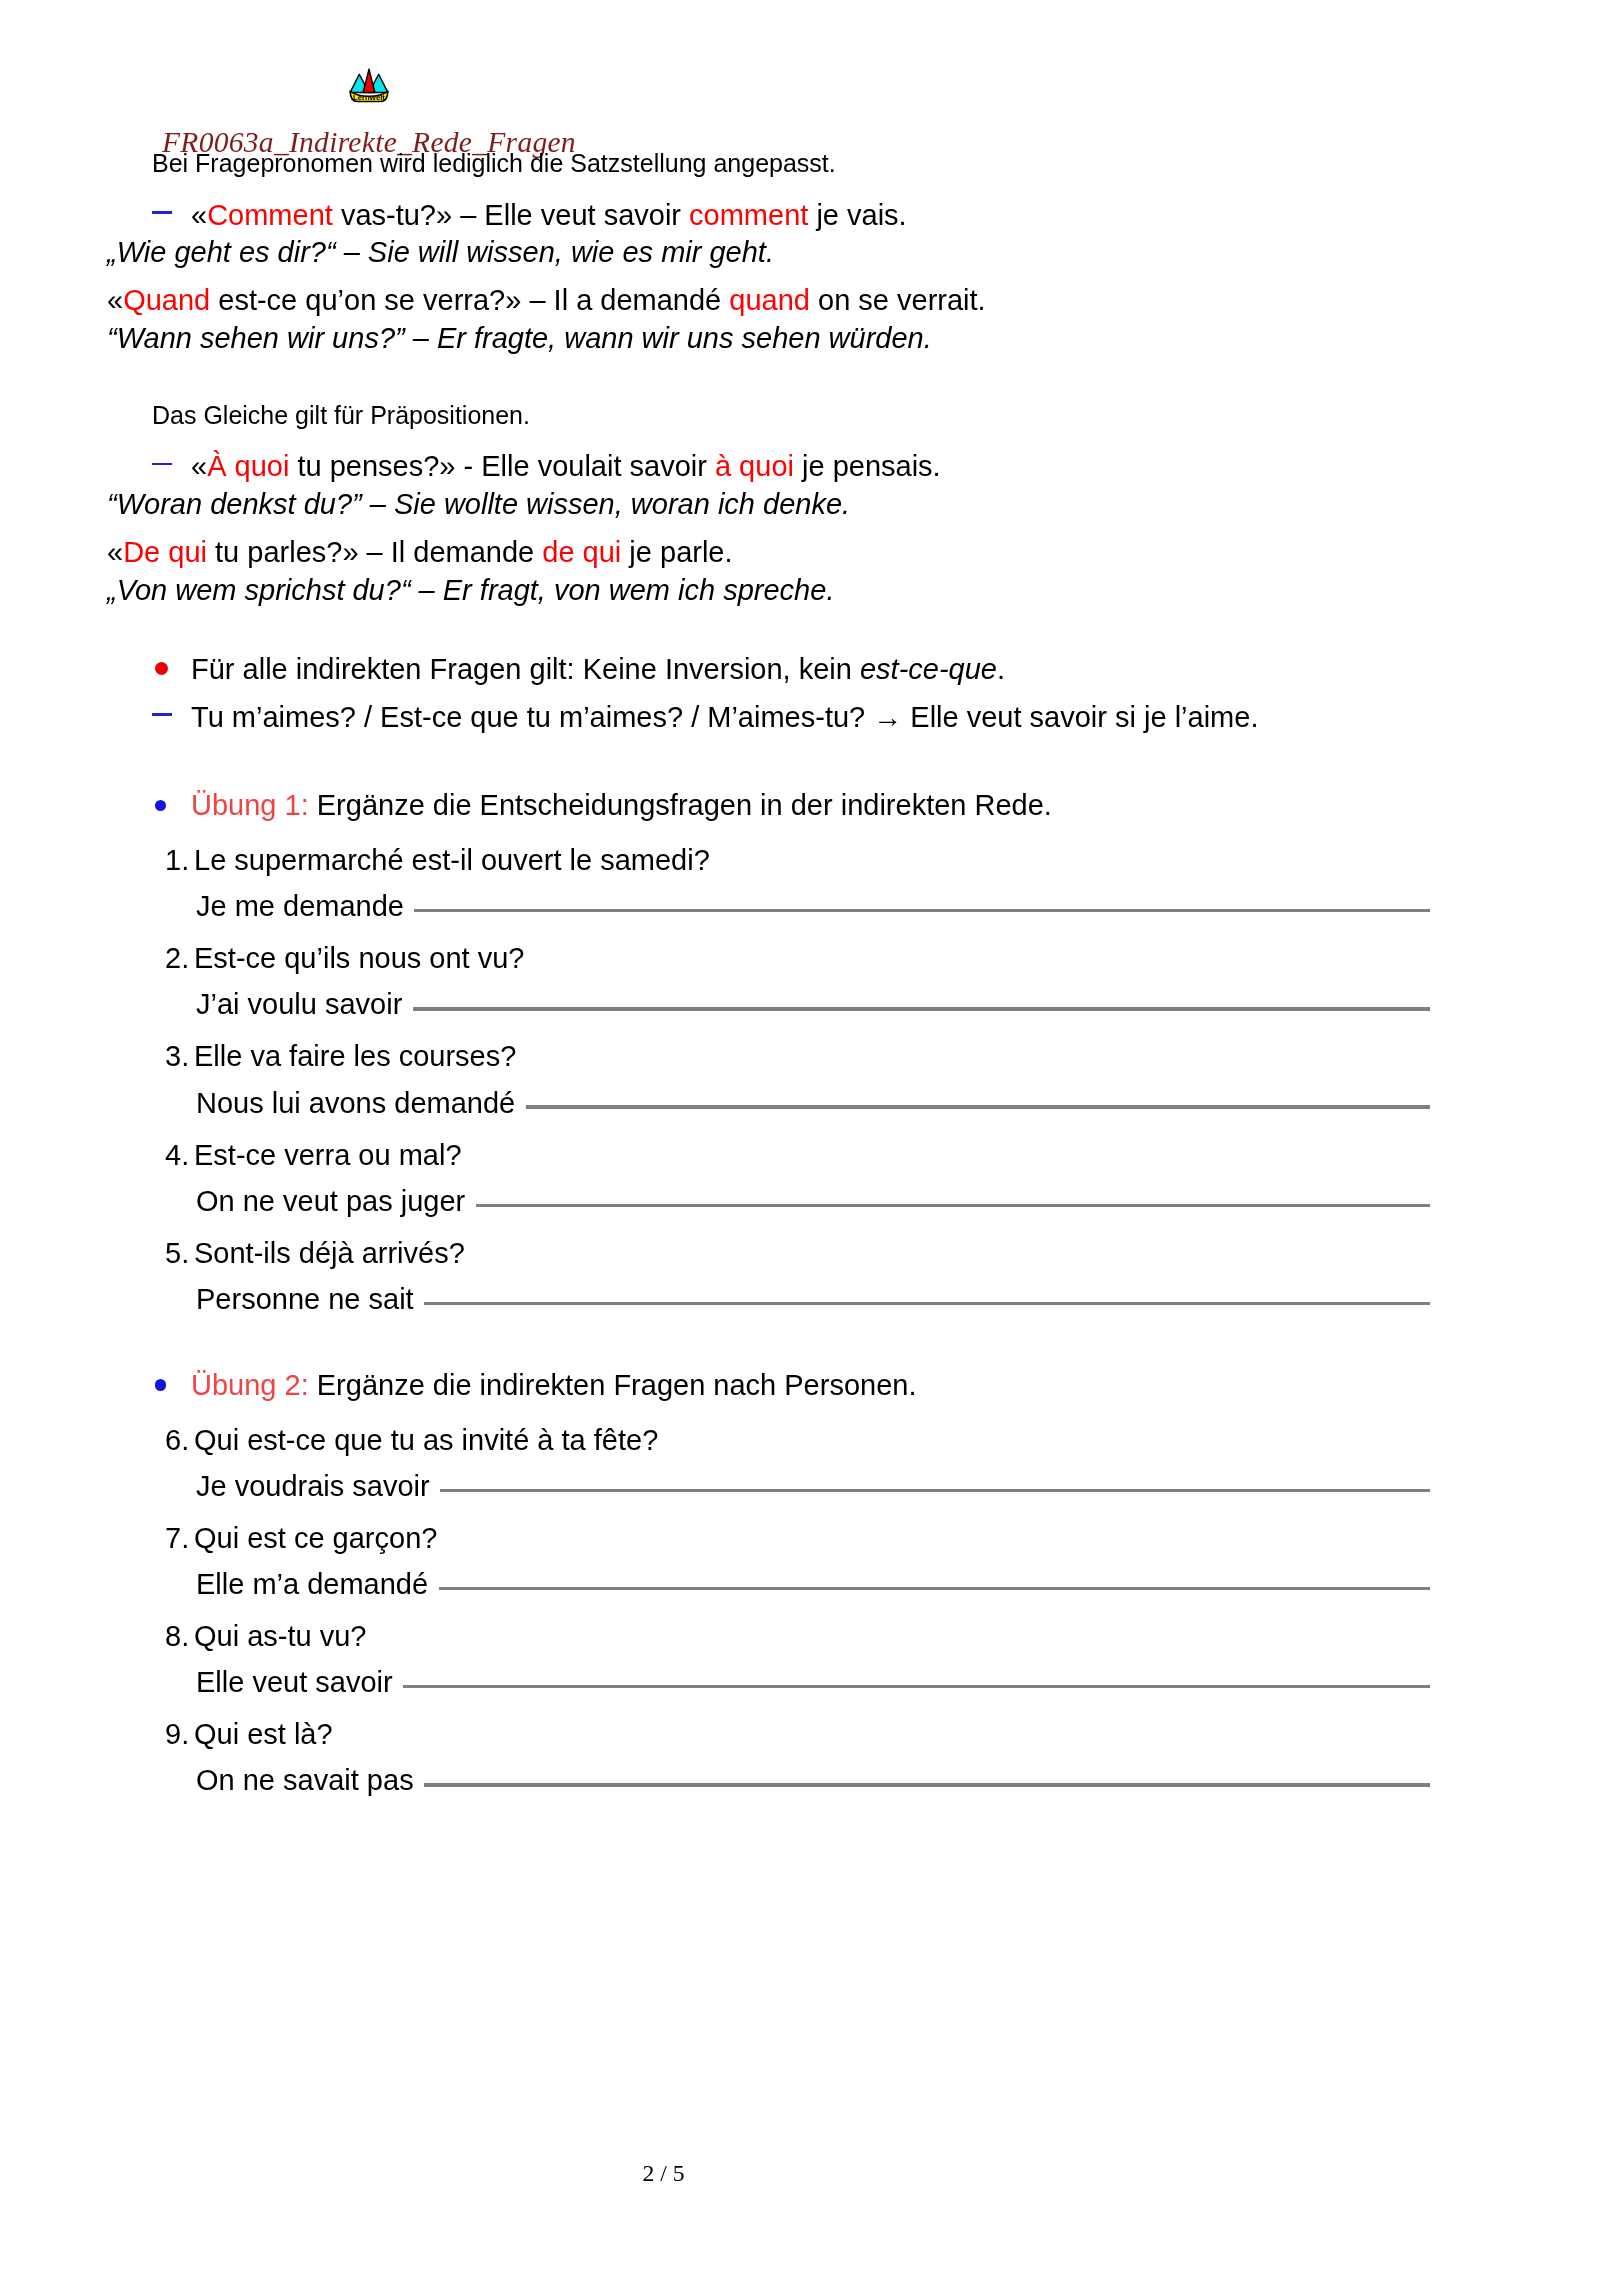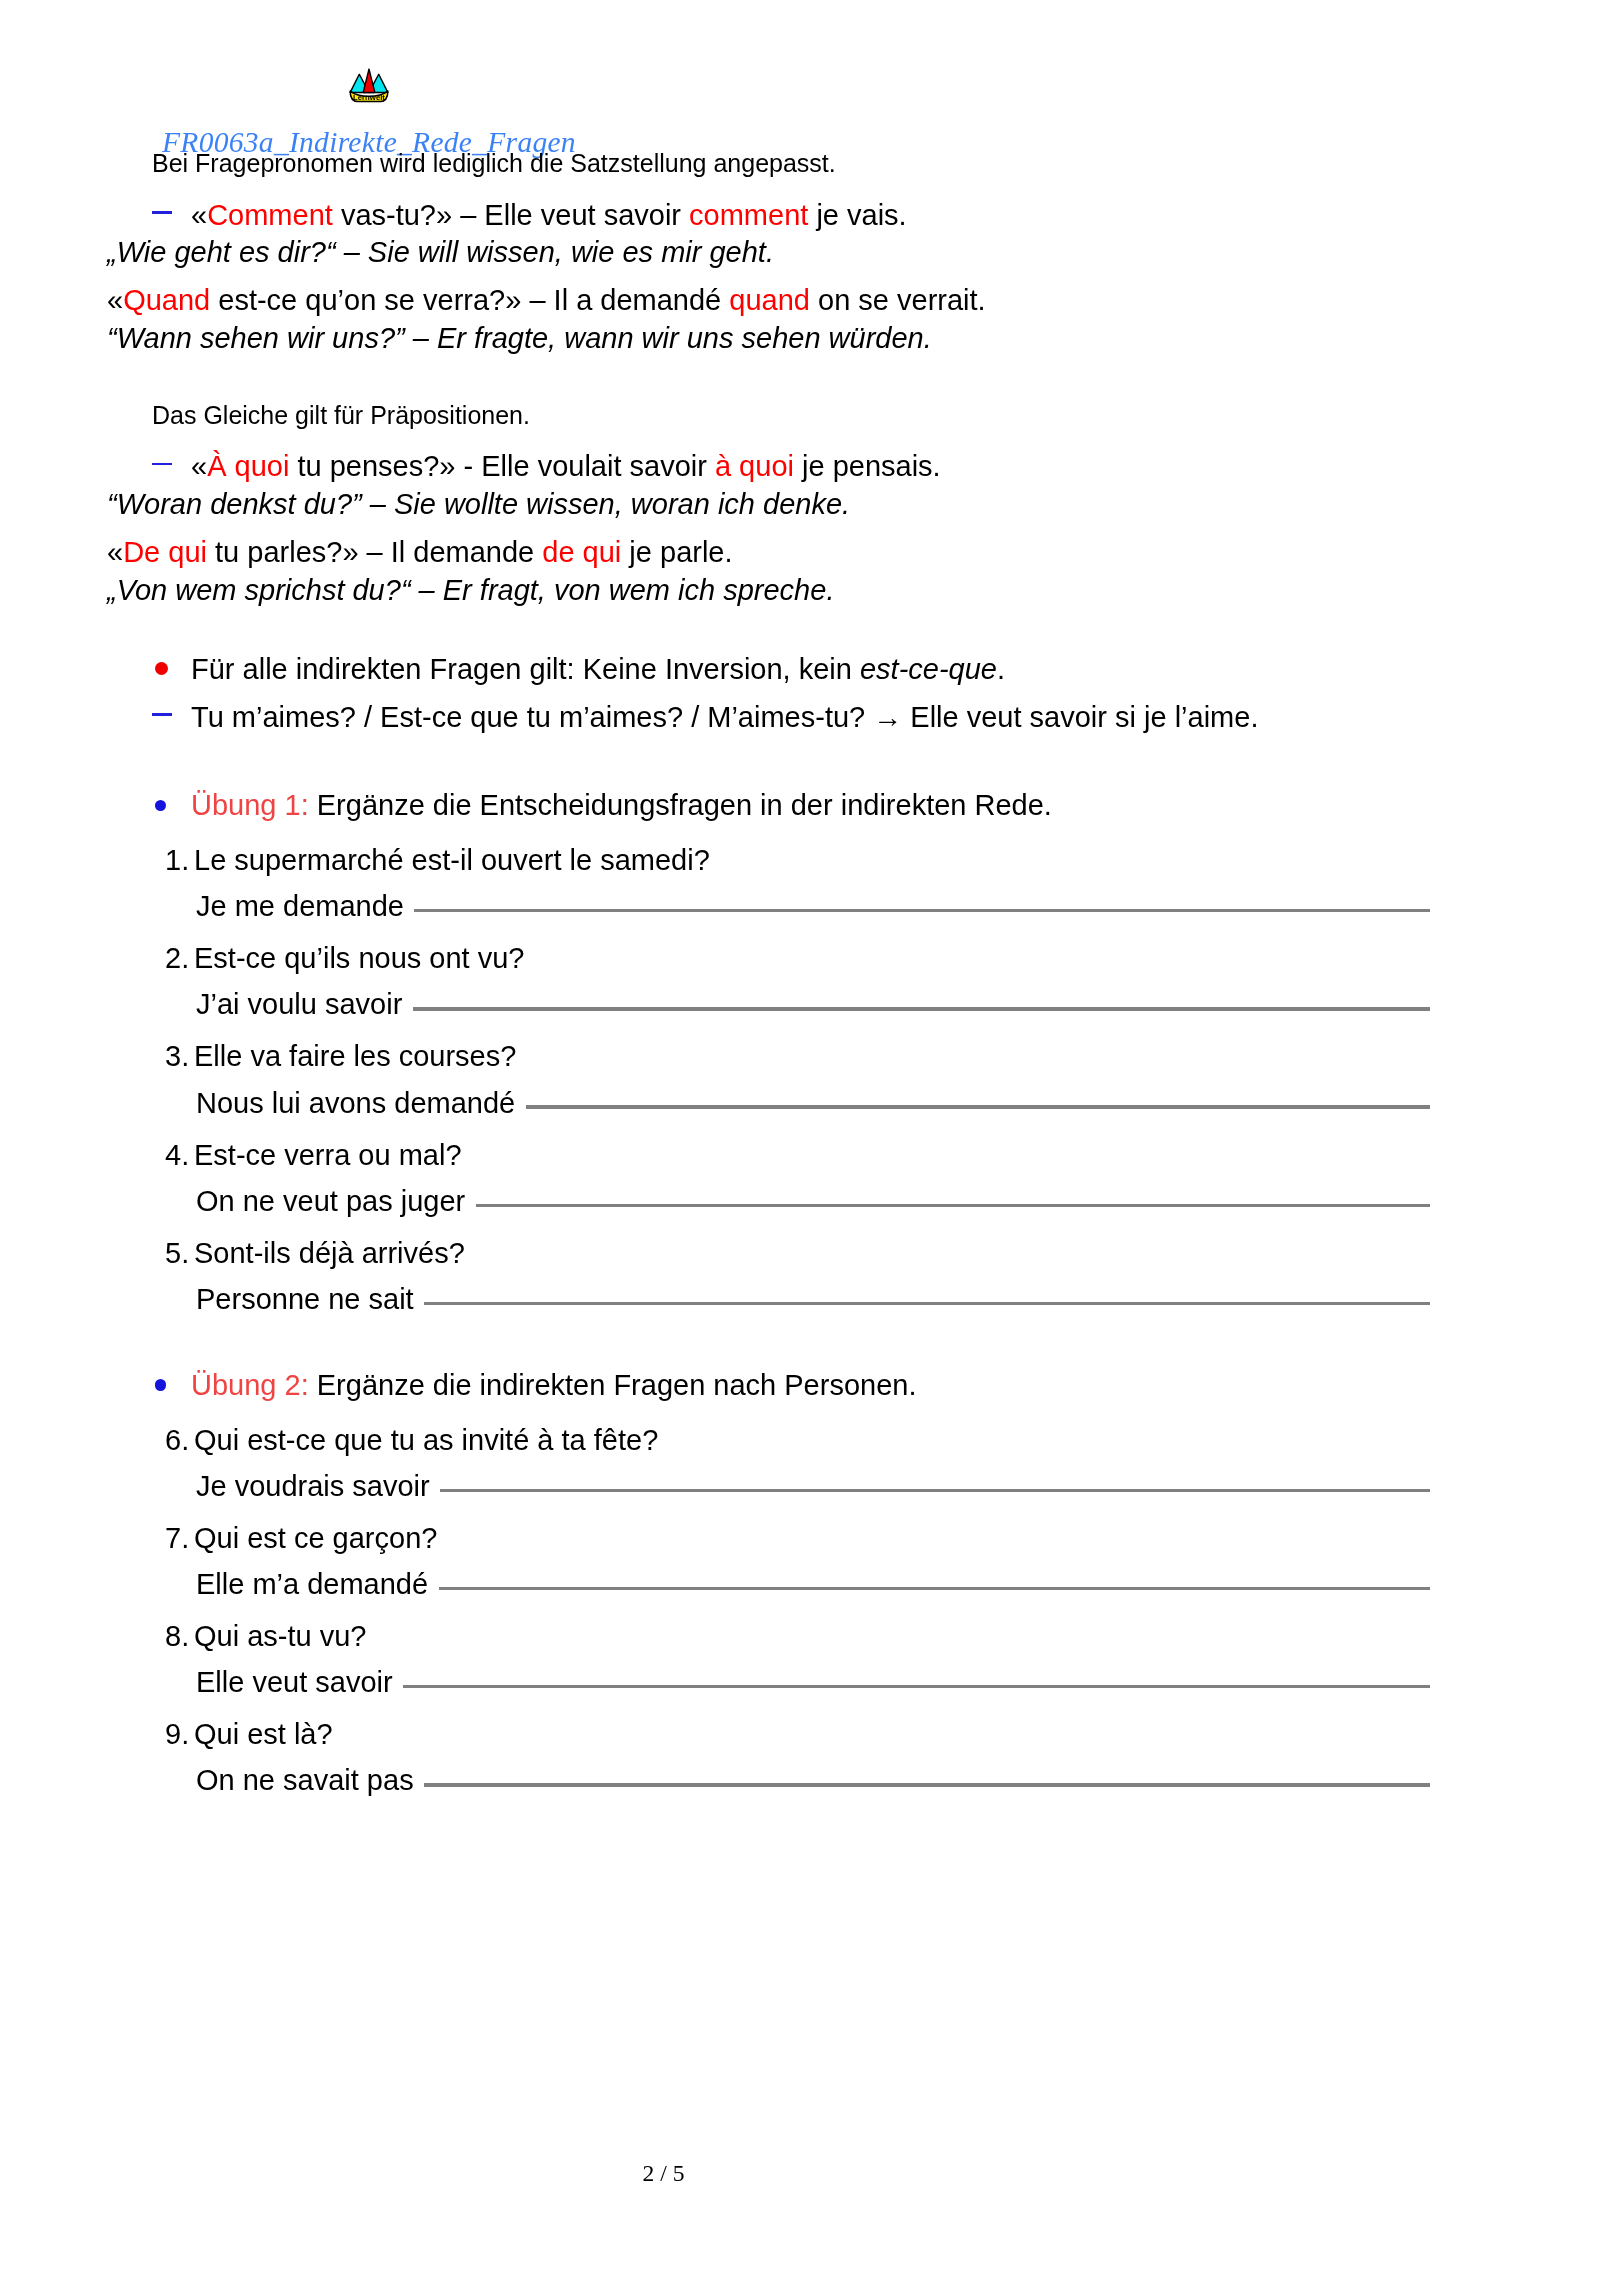--- a/index.html
+++ b/index.html
@@ -39,21 +39,21 @@
     position: relative;
     flex: 0 0 auto;
   }
   .logo svg { display: block; }
   .doc-title {
     font-family: "Liberation Serif", serif;
     font-style: italic;
     font-size: 29.5px;
     letter-spacing: 0.3px;
     white-space: nowrap;
-    color: #3b82f6;
+    color: #7f1d1d;
   }
 
   
   .content {
     position: absolute;
     left: 0;
     top: 147px;
     width: 1623px;
   }
 

